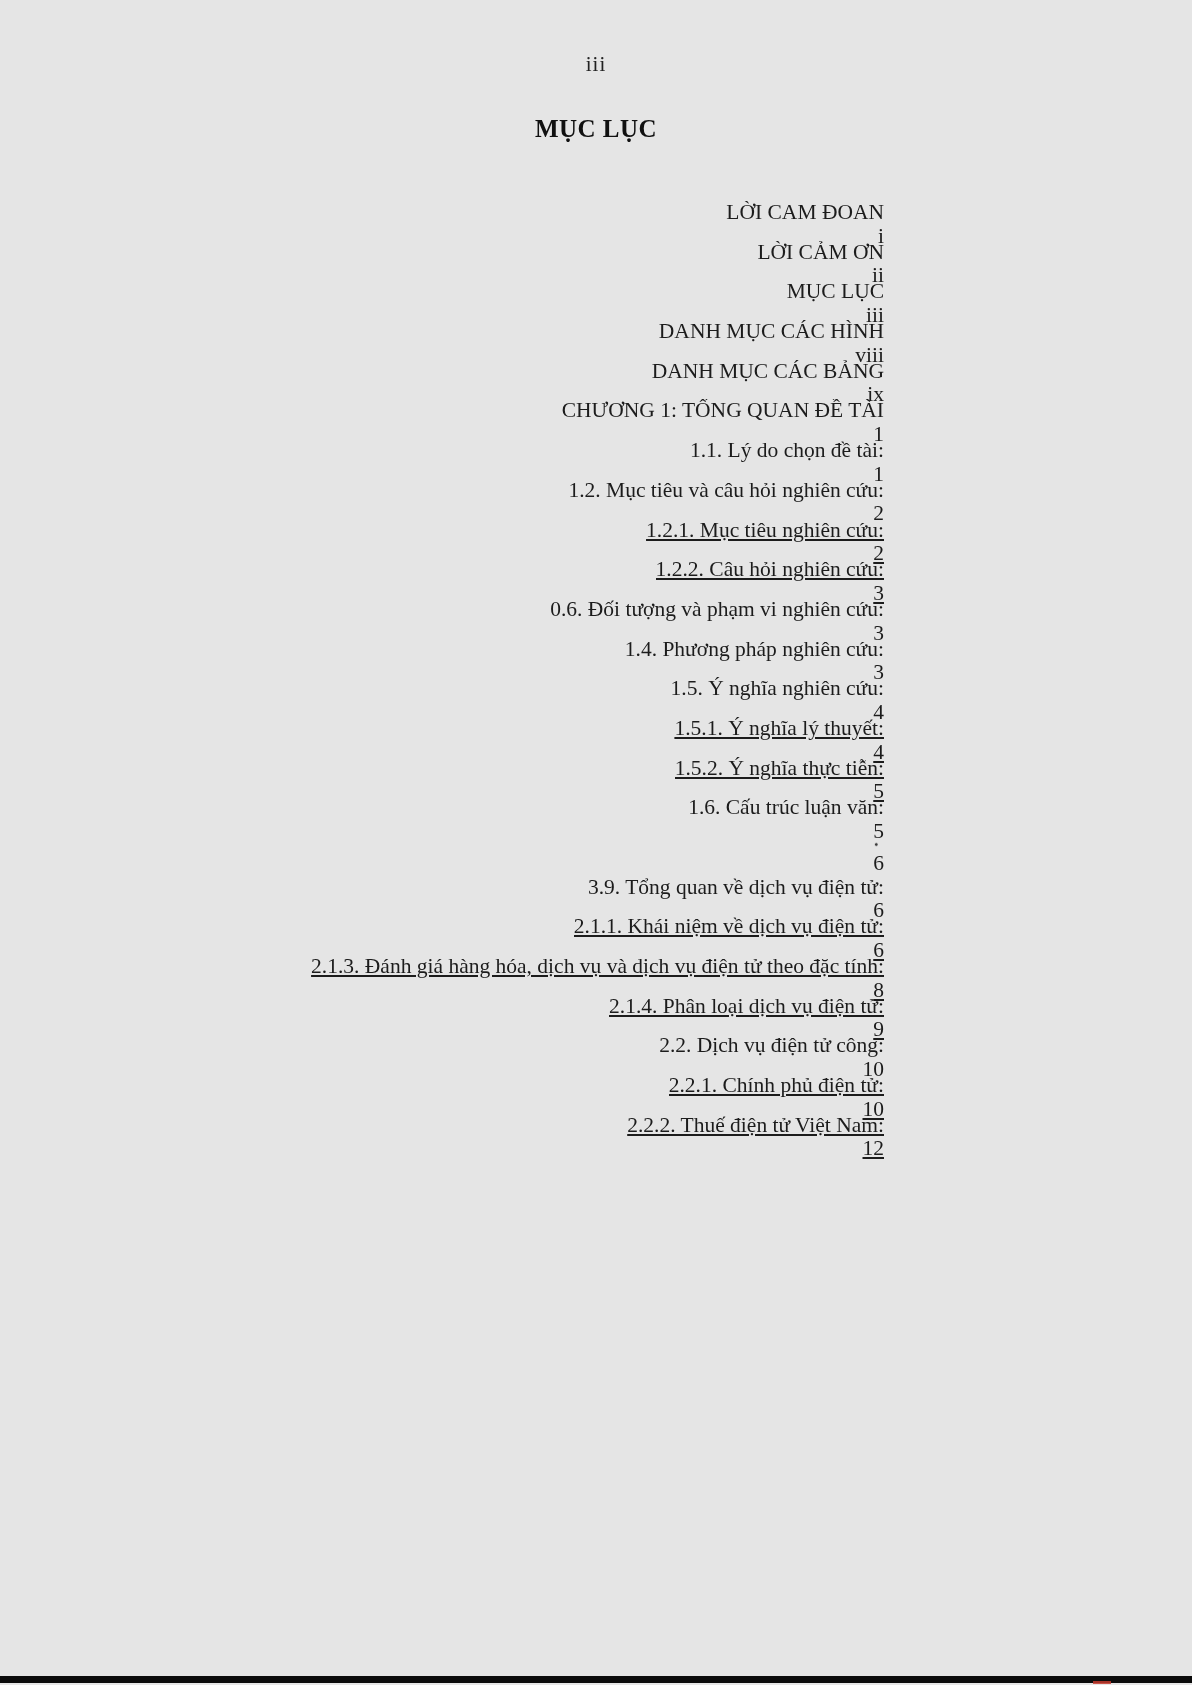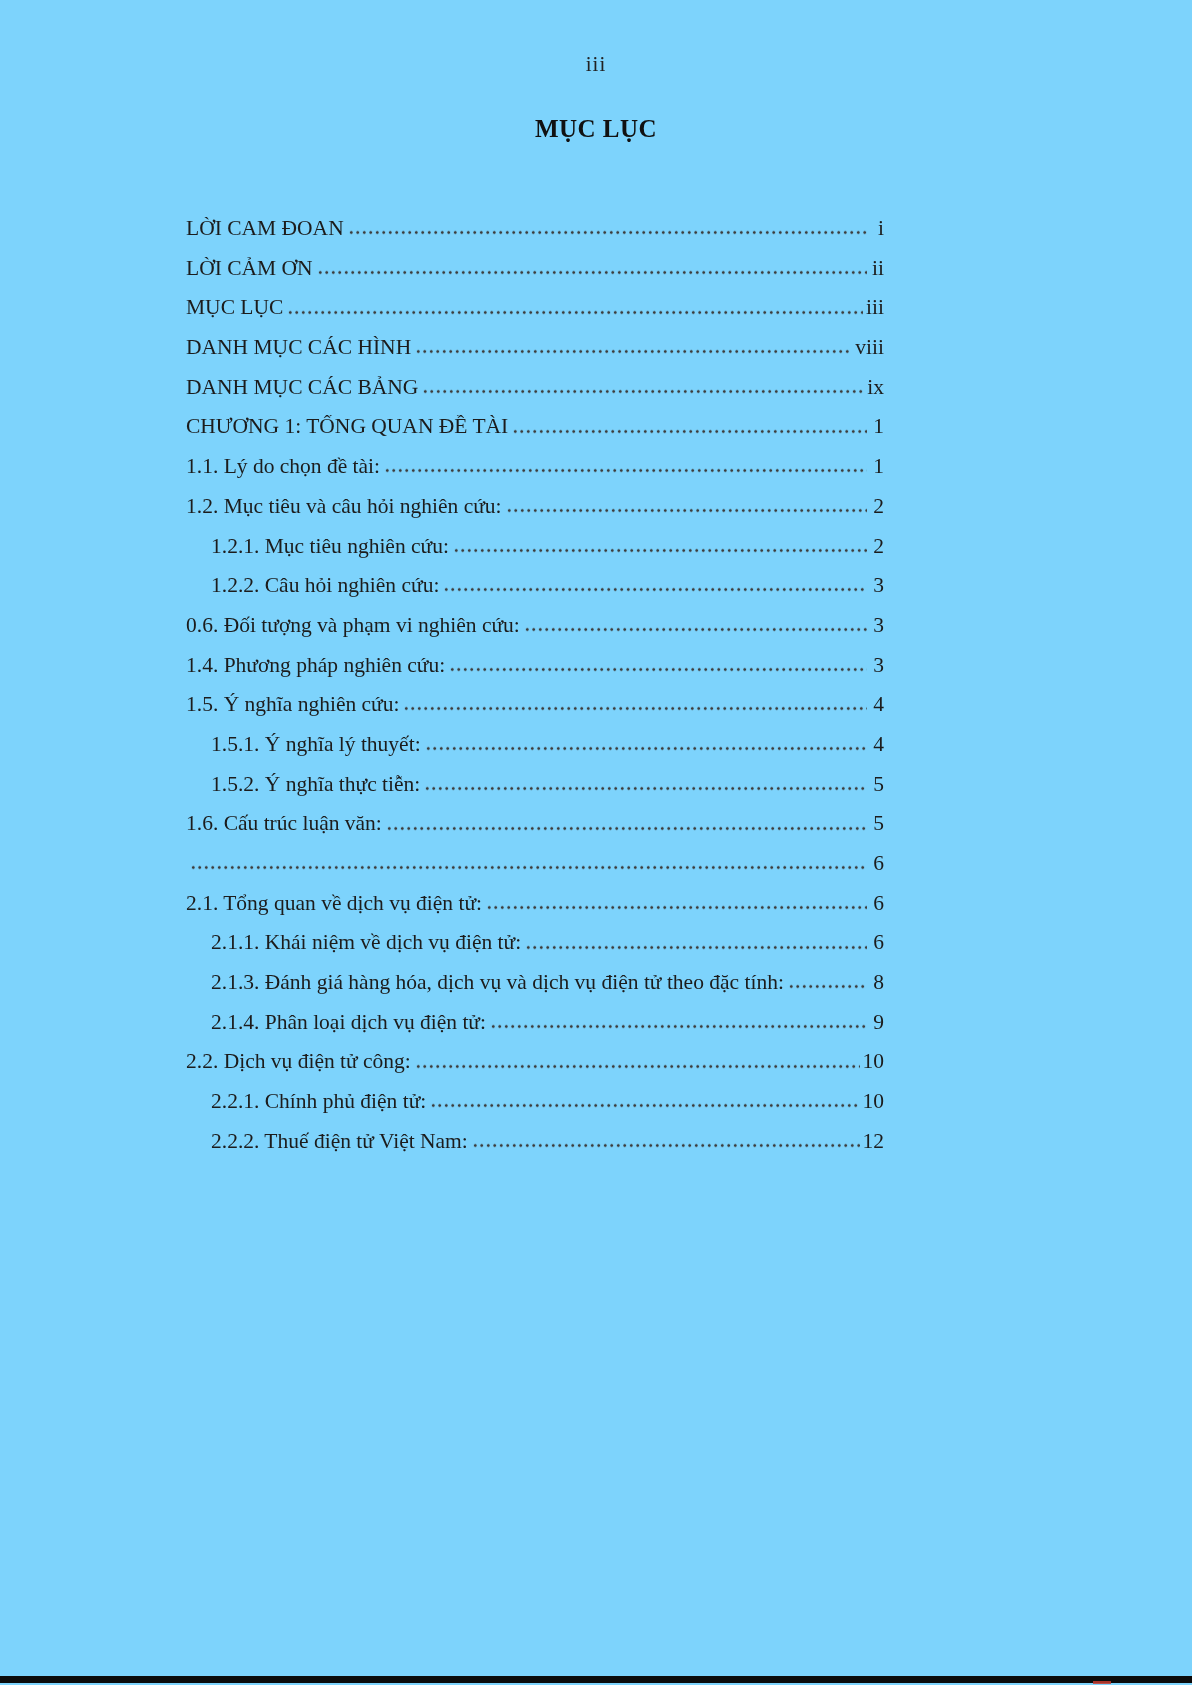--- a/index.html
+++ b/index.html
@@ -10,21 +10,21 @@
     background: #ffffff;
     overflow: hidden;
     font-family: "Liberation Serif", "DejaVu Serif", serif;
     color: #1c1c1c;
     position: relative;
   }
   .page {
     position: relative;
     width: 1192px;
     height: 1685px;
-    background: #7dd3fc;
+    background: #e5e5e5;
   }
   .folio {
     text-align: center;
     padding-top: 52px;
     font-size: 21px;
     letter-spacing: 1px;
     color: #222;
   }
   .doc-title {
     text-align: center;
@@ -36,30 +36,31 @@
   }
   .toc {
     margin: 58px auto 0 186px;
     width: 698px;
   }
   .toc-row {
     display: flex;
     align-items: flex-end;
     height: 39.7px;
     cursor: pointer;
+    flex-direction: column;
   }
   .toc-label {
     white-space: nowrap;
     font-size: 21.5px;
     line-height: 1.1;
     flex: 0 0 auto;
     max-width: 640px;
     overflow: hidden;
   }
-  .toc-row.level-1 { padding-left: 25px; }
+  .toc-row.level-1 { padding-left: 25px; text-decoration: underline; }
   .leader {
     flex: 1 1 auto;
     min-width: 8px;
     height: 100%;
     margin: 0 3px 0 4px;
     background-image: radial-gradient(circle, #3d3d3d 1.15px, rgba(0,0,0,0) 1.6px);
     background-size: 6.5px 6.5px;
     background-repeat: repeat-x;
     background-position: left bottom 5px;
   }
@@ -177,21 +178,21 @@
       <div class="toc-row">
     <span class="toc-label">1.6. Cấu trúc luận văn: </span>
     <span class="leader"></span>
     <span class="toc-page">5</span>
   </div>
       <div class="toc-row">
     <span class="leader"></span>
     <span class="toc-page">6</span>
   </div>
       <div class="toc-row">
-    <span class="toc-label">2.1. Tổng quan về dịch vụ điện tử:</span>
+    <span class="toc-label">3.9. Tổng quan về dịch vụ điện tử:</span>
     <span class="leader"></span>
     <span class="toc-page">6</span>
   </div>
       <div class="toc-row level-1">
     <span class="toc-label">2.1.1. Khái niệm về dịch vụ điện tử: </span>
     <span class="leader"></span>
     <span class="toc-page">6</span>
   </div>
       <div class="toc-row level-1">
     <span class="toc-label">2.1.3. Đánh giá hàng hóa, dịch vụ và dịch vụ điện tử theo đặc tính: </span>

